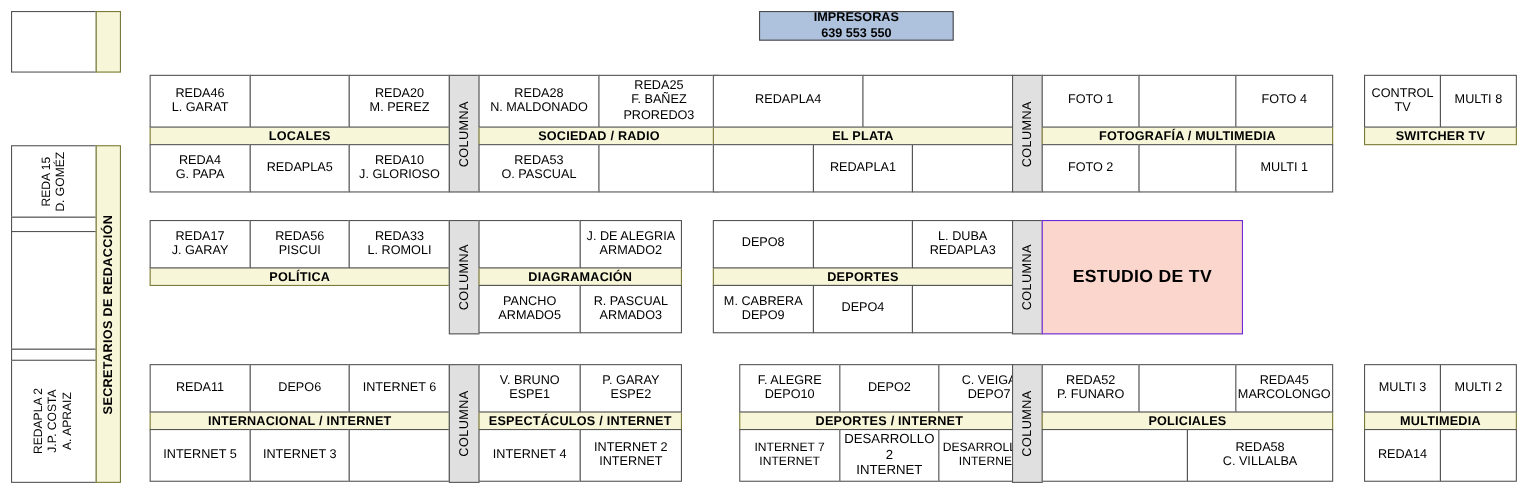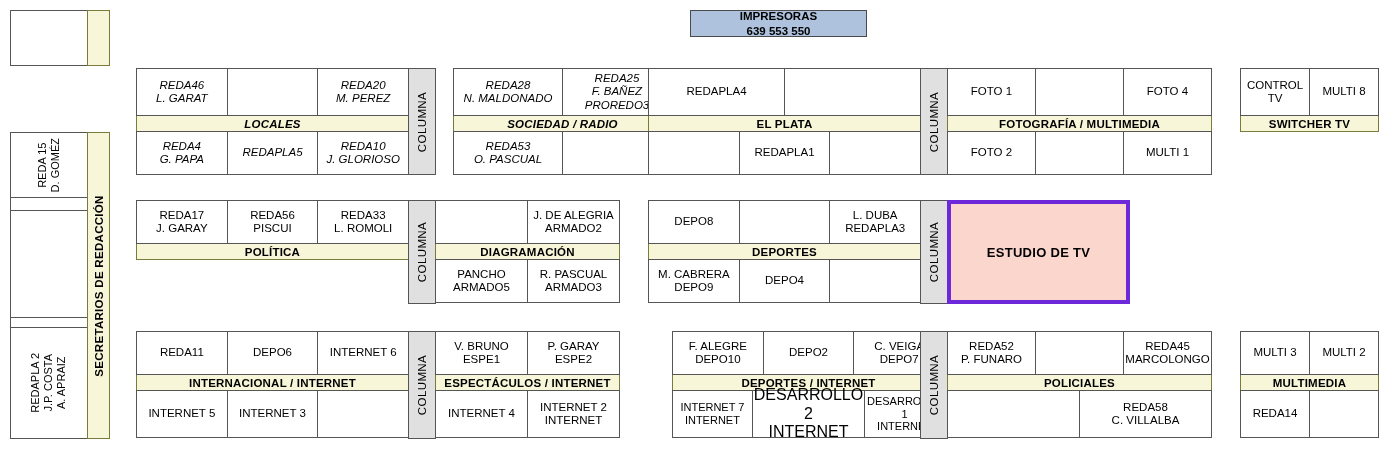--- a/index.html
+++ b/index.html
@@ -57,24 +57,24 @@
   
   .printers{
     position:absolute;box-sizing:border-box;
     border:1px solid #4a4a4a;
     background:#aec2dd;
     display:flex;flex-direction:column;align-items:center;justify-content:center;
     font-size:11.5px;font-weight:bold;line-height:1.25;
   }
   .studio{
     position:absolute;box-sizing:border-box;
-    border:4px solid #6d28d9;
+    border:1px solid #6d28d9;
     background:#fbd6cd;
     display:flex;align-items:center;justify-content:center;
-    font-size:13px;font-weight:bold;letter-spacing:.3px;
+    font-size:16px;font-weight:bold;letter-spacing:.3px;
   }
 
   
   .vcell{
     position:absolute;box-sizing:border-box;
     border:1px solid #555;background:#fff;
     display:flex;align-items:center;justify-content:center;
   }
   .vcell span{
     transform:rotate(-90deg);
@@ -126,21 +126,21 @@
 
   <div class="vband" style="left:87px;top:132px;width:23px;height:307px;">
     <span>SECRETARIOS DE REDACCIÓN</span>
   </div>
 
   <div class="printers" style="left:648px;top:10px;width:177px;height:27px;margin-left:42px;">
     <div>IMPRESORAS</div>
     <div>639   553   550</div>
   </div>
 
-  <div class="unit" style="left:136px;top:68px;width:273px;font-style:italic;">
+  <div class="unit" style="left:136px;top:68px;width:273px;">
     <div class="row">
       <div class="cell" style="height:48px">REDA46
 L. GARAT</div>
       <div class="cell" style="height:48px"></div>
       <div class="cell" style="height:48px">REDA20
 M. PEREZ</div>
     </div>
     <div class="band">LOCALES</div>
     <div class="row bottom">
       <div class="cell" style="height:44px">REDA4
@@ -148,21 +148,21 @@
       <div class="cell" style="height:44px">REDAPLA5</div>
       <div class="cell" style="height:44px">REDA10
 J. GLORIOSO</div>
     </div>
   </div>
 
   <div class="columna" style="left:408px;top:68px;width:28px;height:107px;">
     <span>COLUMNA</span>
   </div>
 
-  <div class="unit" style="left:453px;top:68px;width:219px;font-style:italic;">
+  <div class="unit" style="left:435px;top:68px;width:219px;">
     <div class="row">
       <div class="cell" style="height:48px">REDA28
 N. MALDONADO</div>
       <div class="cell" style="height:48px">REDA25
 F. BAÑEZ
 PROREDO3</div>
     </div>
     <div class="band">SOCIEDAD / RADIO</div>
     <div class="row bottom">
       <div class="cell" style="height:44px">REDA53
@@ -303,21 +303,21 @@
       <div class="cell" style="height:44px">F. ALEGRE
 DEPO10</div>
       <div class="cell" style="height:44px">DEPO2</div>
       <div class="cell" style="height:44px">C. VEIGA
 DEPO7</div>
     </div>
     <div class="band">DEPORTES / INTERNET</div>
     <div class="row bottom">
       <div class="cell" style="height:48px;font-size:11px">INTERNET 7
 INTERNET</div>
-      <div class="cell" style="height:48px;font-size:16px">DESARROLLO 2
+      <div class="cell" style="height:48px;font-size:12px">DESARROLLO 2
 INTERNET</div>
       <div class="cell" style="height:48px;font-size:11px">DESARROLLO 1
 INTERNET</div>
     </div>
   </div>
 
   <div class="columna" style="left:920px;top:331px;width:28px;height:108px;">
     <span>COLUMNA</span>
   </div>
 

